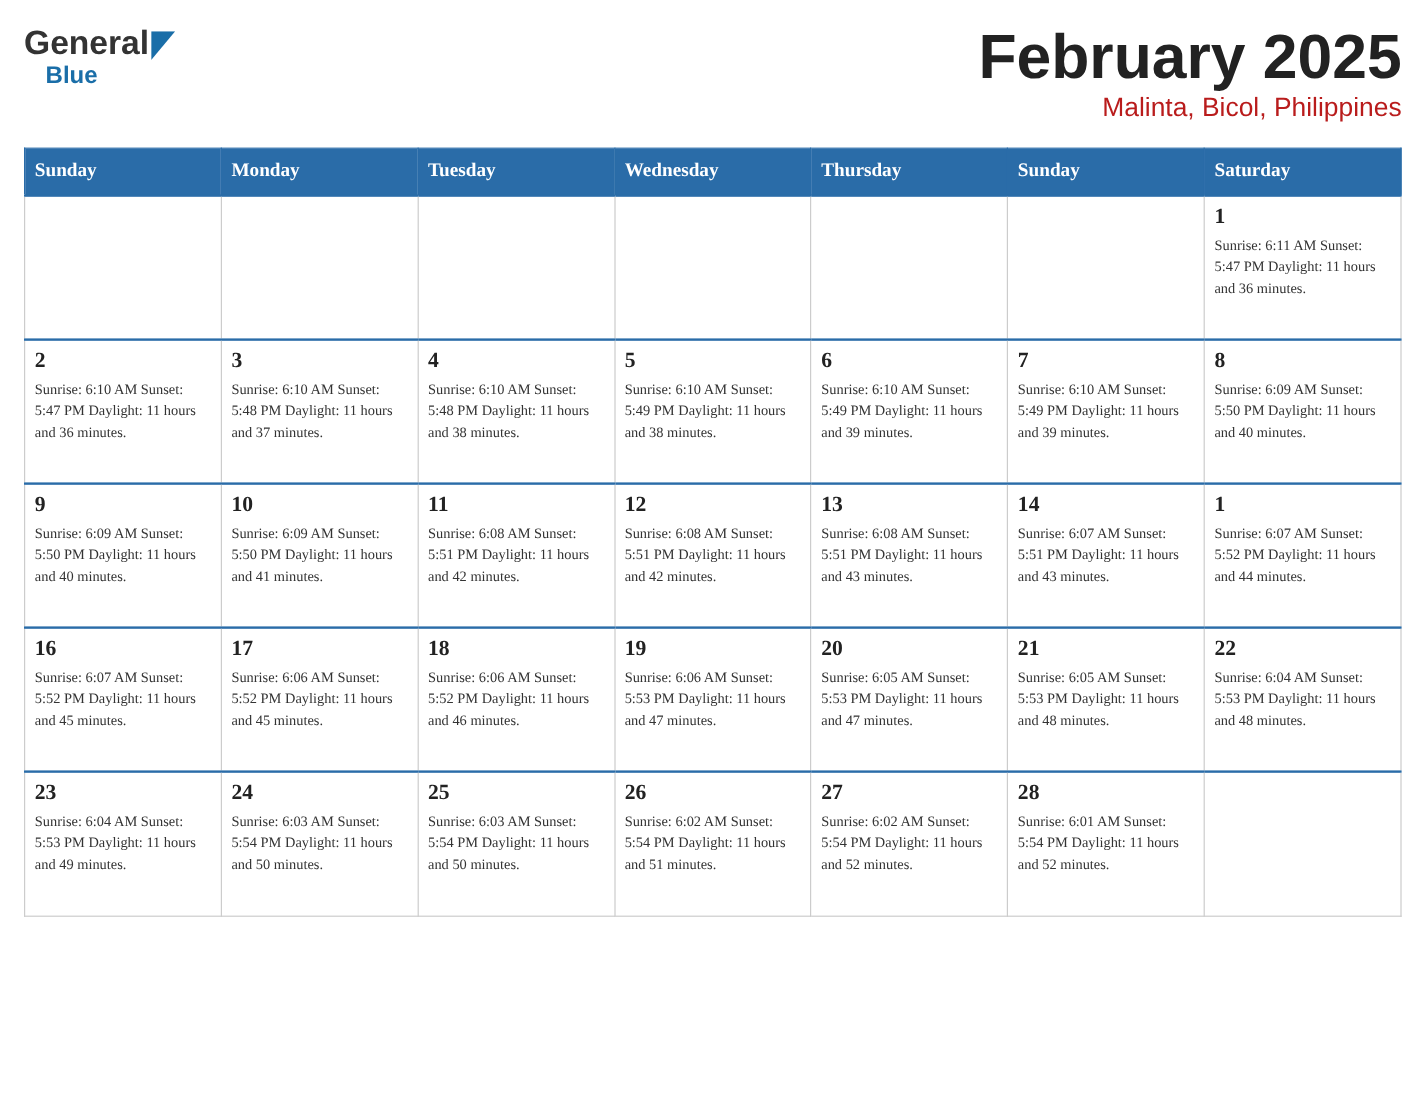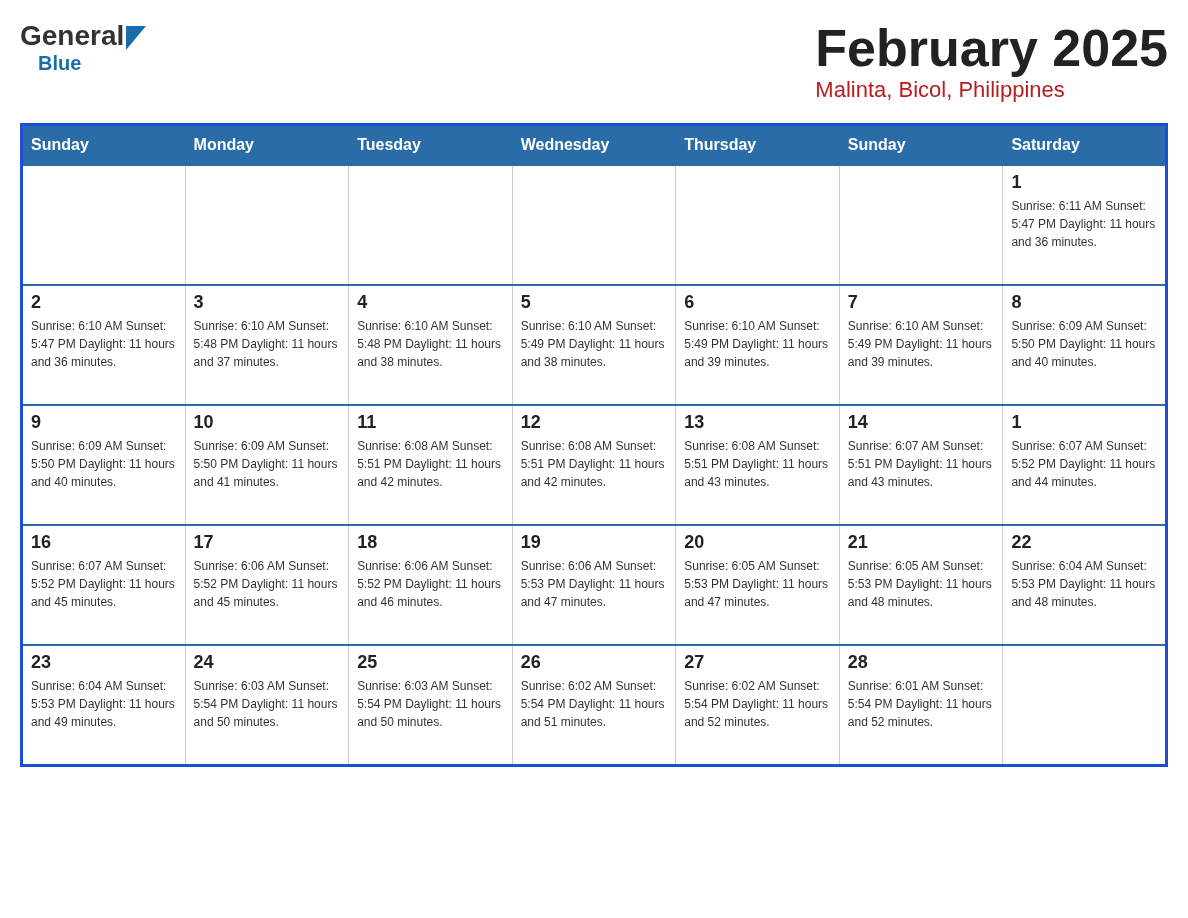--- a/index.html
+++ b/index.html
@@ -31,37 +31,38 @@
     .logo-wrapper {
       display: flex;
       flex-direction: column;
       align-items: flex-start;
     }
     .logo-row1 {
       display: flex;
       align-items: center;
     }
     .title-block {
-      text-align: left;
+      text-align: right;
     }
     .title-block h1 {
       font-size: 52px;
       font-weight: bold;
       color: #222;
       line-height: 1.1;
     }
     .title-block h2 {
       font-size: 22px;
       font-weight: normal;
       color: #b91c1c;
     }
     .calendar {
       width: 100%;
       border-collapse: collapse;
-      border: 3px solid #1d4ed8;
+      border: 1px solid #1d4ed8;
+      font-family: Liberation Serif, serif;
     }
     .calendar th {
       background-color: #2a6ca8;
       color: #fff;
       font-size: 16px;
       font-weight: bold;
       padding: 10px 8px;
       text-align: left;
       border: 1px solid #2a6ca8;
     }

